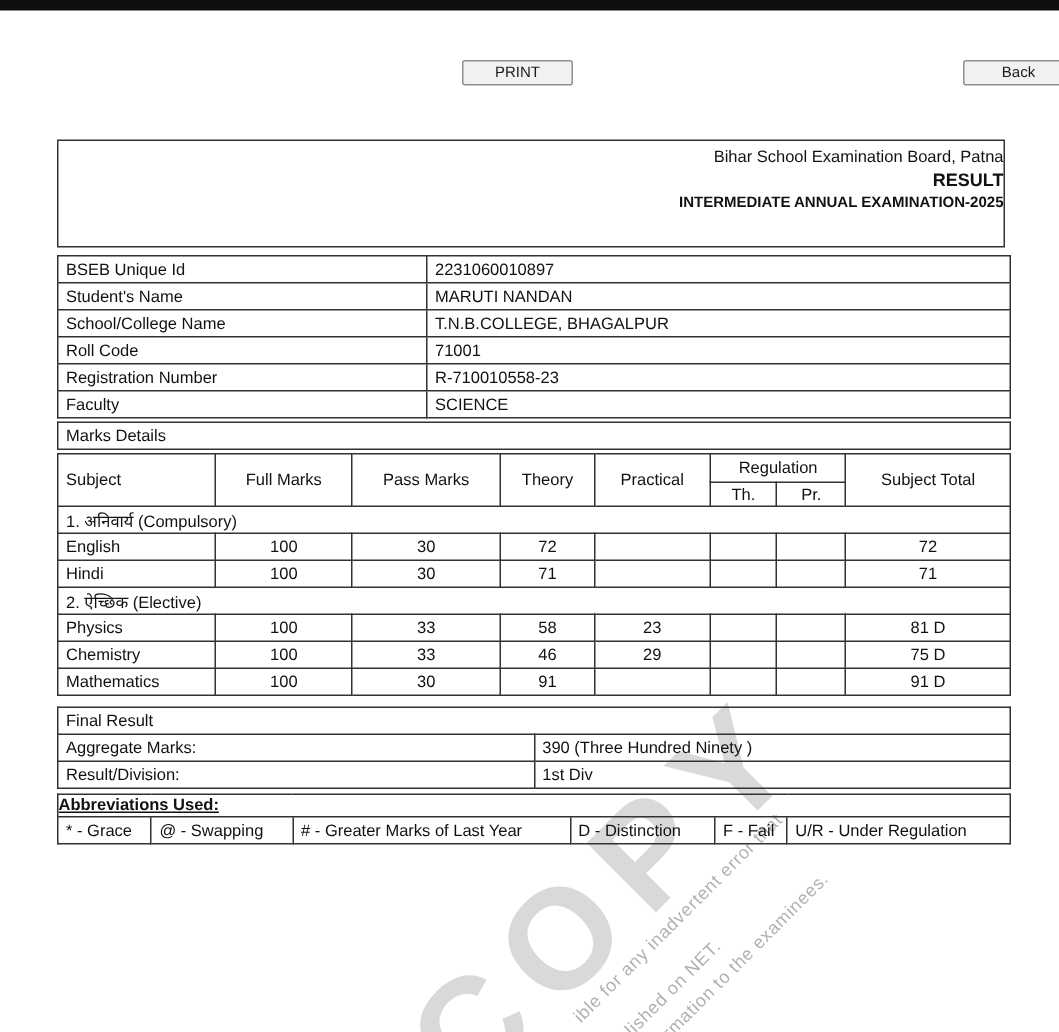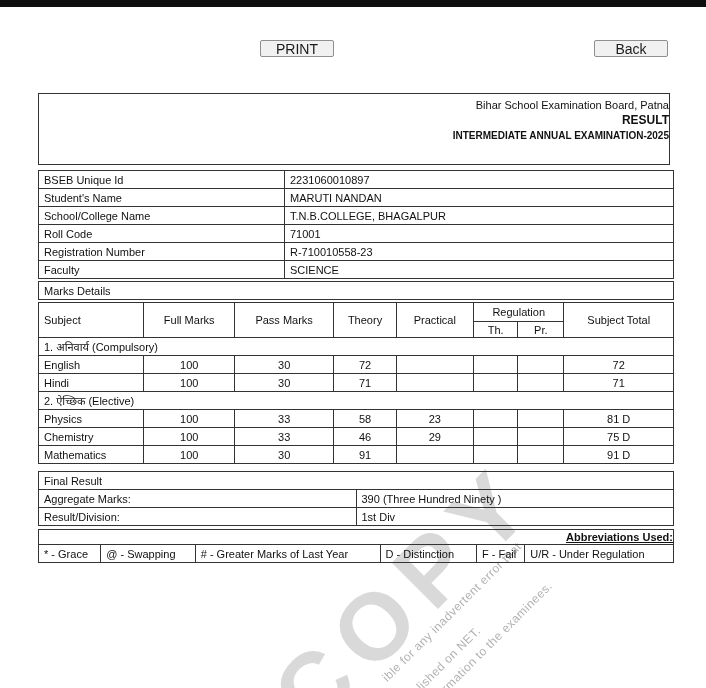--- a/index.html
+++ b/index.html
@@ -5,22 +5,22 @@
   * { box-sizing: border-box; }
   html, body { margin:0; padding:0; }
   body {
     width:706px; height:688px; position:relative; overflow:hidden;
     background:#ffffff; font-family:"Liberation Sans", sans-serif; color:#111;
   }
   .topbar { position:absolute; left:0; top:0; width:706px; height:7px; background:#0e0e0e; }
 
   .btn {
     position:absolute; height:17px; font-family:"Liberation Sans", sans-serif;
-    font-size:14px; color:#1a1a1a; background:#f1f1f1;
-    border:1px solid #8f8f8f; border-radius:2px; padding:0; cursor:pointer;
+    font-size:10px; color:#1a1a1a; background:#f1f1f1;
+    border:1px solid #8f8f8f; border-radius:2px; padding:0; cursor:pointer;margin-left:48px;
   }
   .btn-print { left:260px; top:40px; width:74px; }
   .btn-back  { left:594px; top:40px; width:74px; }
 
   
   .wm-layer { position:absolute; left:0; top:0; width:706px; height:688px; z-index:0; }
   .copy-wm {
     position:absolute; left:405px; top:596px;
     transform:translate(-50%,-50%) rotate(-45deg);
     font-size:95px; font-weight:bold; letter-spacing:14px;
@@ -56,21 +56,21 @@
 
   .marks-table { margin-bottom:7px; }
   .marks-table td.c { text-align:center; padding:0; }
   .marks-table thead td { height:19px; }
   .marks-table thead tr.sub td { height:16px; }
   .marks-table td.cat { padding-left:5px; }
 
   .final-table { margin-bottom:3px; }
 
   .abbr-table td.title {
-    text-align:right; font-weight:bold; text-decoration:underline; height:15px; padding:0;
+    text-align:left; font-weight:bold; text-decoration:underline; height:15px; padding:0;
   }
 </style>
 </head>
 <body>
 
 <div class="topbar"></div>
 
 <button class="btn btn-print">PRINT</button>
 <button class="btn btn-back">Back</button>
 

